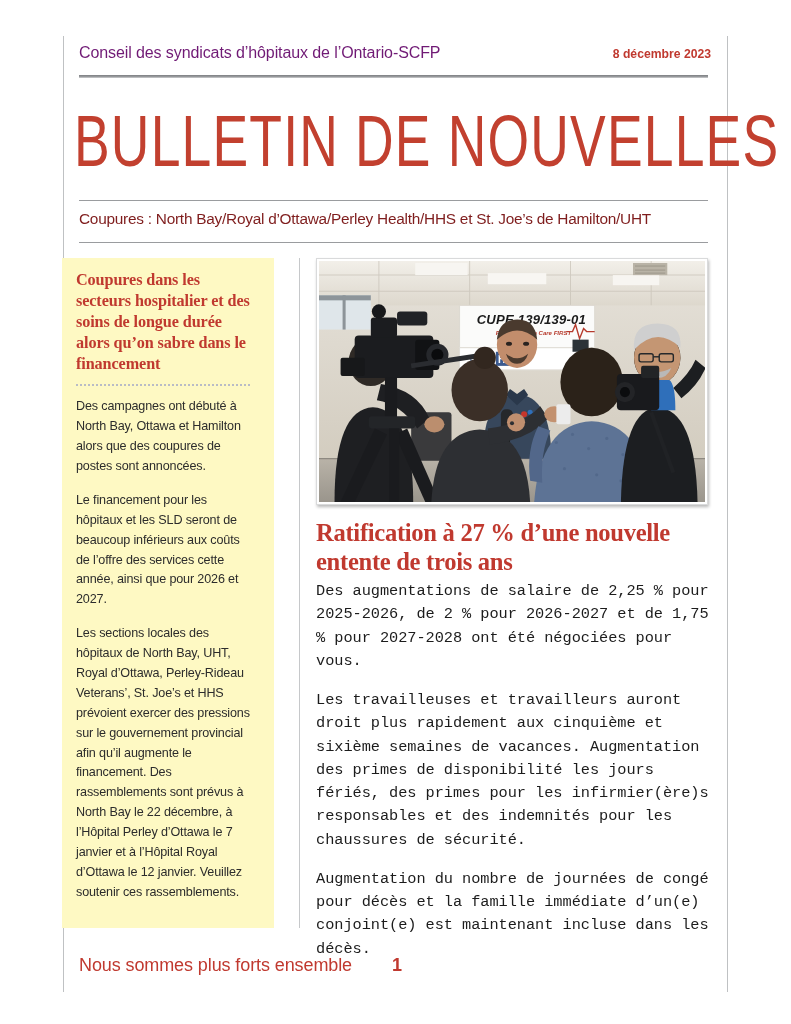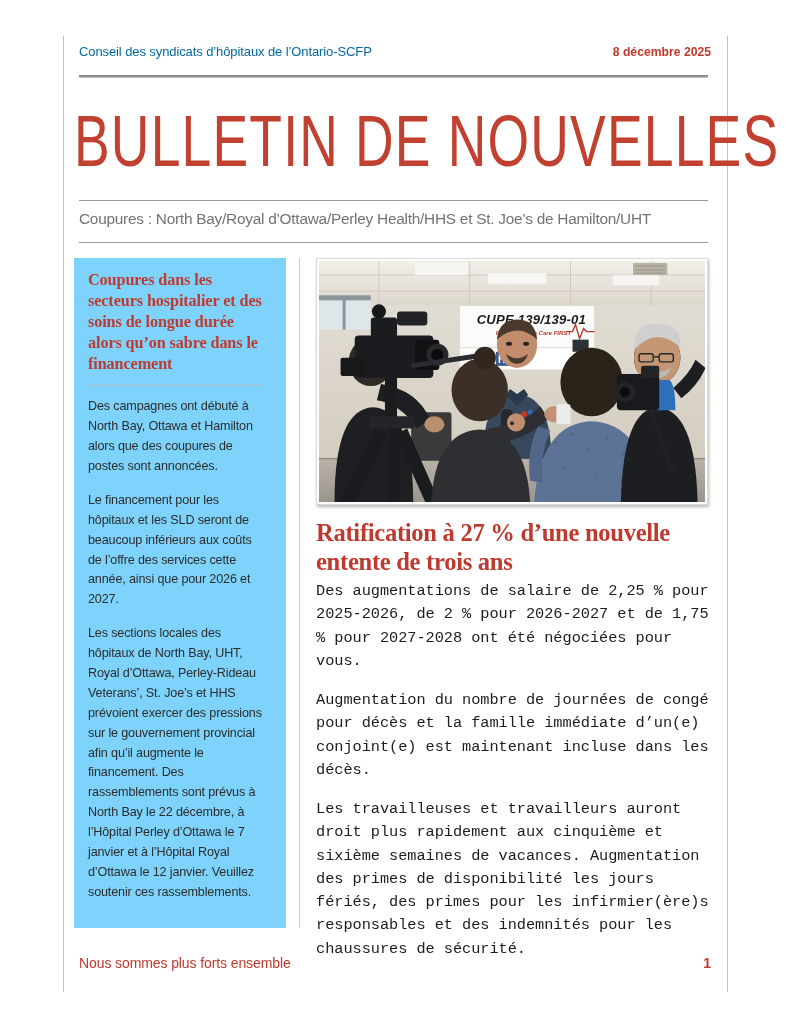--- a/index.html
+++ b/index.html
@@ -39,22 +39,22 @@
   
   .masthead-head {
     position: absolute;
     left: 79px; top: 44px;
     width: 632px;
     display: flex;
     align-items: baseline;
     justify-content: space-between;
   }
   .masthead-head .org {
-    font-size: 13px;
-    color: #0369a1;
+    font-size: 16px;
+    color: #701a75;
     letter-spacing: -0.1px;
     white-space: nowrap;
   }
   .masthead-head .date {
     font-size: 12.2px;
     color: #c0392f;
     font-weight: bold;
     white-space: nowrap;
   }
 
@@ -94,33 +94,33 @@
   .rule-thin.above-sub { top: 200px; }
   .rule-thin.below-sub { top: 242px; }
 
   
   .subtitle {
     position: absolute;
     left: 79px;
     top: 210px;
     width: 640px;
     font-size: 15.4px;
-    color: #737373;
+    color: #7f1d1d;
     letter-spacing: -0.25px;
     white-space: nowrap;
   }
 
   
   .sidebar {
     position: absolute;
-    left: 74px;
+    left: 62px;
     top: 258px;
     width: 212px;
     height: 670px;
-    background: #7dd3fc;
+    background: #fef9c3;
     box-sizing: border-box;
     padding: 12px 23px 10px 14px;
   }
   .sidebar-headline {
     font-family: "Liberation Serif", serif;
     font-weight: bold;
     font-size: 16.2px;
     line-height: 1.30;
     color: #c0392f;
     margin: 0 0 9px 0;
@@ -211,39 +211,38 @@
   .main p.body:last-child { margin-bottom: 0; }
 
   
   .footer {
     position: absolute;
     left: 79px;
     top: 955px;
     width: 632px;
     display: flex;
     align-items: baseline;
-    justify-content: space-between;
-    font-size: 14px;
+    font-size: 18px;
     color: #c0392f;
     gap: 40px;
   }
   .footer .tag { letter-spacing: -0.1px; }
   .footer .pageno { font-weight: bold; }
 </style>
 </head>
 <body>
 
 <div class="page">
 
   <div class="page-rule left"></div>
   <div class="page-rule right"></div>
 
   <div class="masthead-head">
     <span class="org">Conseil des syndicats d’hôpitaux de l’Ontario-SCFP</span>
-    <span class="date">8 décembre 2025</span>
+    <span class="date">8 décembre 2023</span>
   </div>
   <div class="rule-thick top"></div>
 
   <div class="masthead-title">BULLETIN DE NOUVELLES</div>
 
   <div class="rule-thin above-sub"></div>
   <div class="subtitle">Coupures : North Bay/Royal d’Ottawa/Perley Health/HHS et St. Joe’s de Hamilton/UHT</div>
   <div class="rule-thin below-sub"></div>
 
   <aside class="sidebar">
@@ -413,22 +412,22 @@
 
           <rect x="0" y="0" width="384" height="239" fill="none"></rect>
         </svg>
       </div>
     </figure>
 
 
     <h1 class="article-headline">Ratification à 27 % d’une nouvelle entente de trois ans</h1>
 
     <p class="body">Des augmentations de salaire de 2,25 % pour 2025-2026, de 2 % pour 2026-2027 et de 1,75 % pour 2027-2028 ont été négociées pour vous.</p>
+    <p class="body">Les travailleuses et travailleurs auront droit plus rapidement aux cinquième et sixième semaines de vacances. Augmentation des primes de disponibilité les jours fériés, des primes pour les infirmier(ère)s responsables et des indemnités pour les chaussures de sécurité.</p>
     <p class="body">Augmentation du nombre de journées de congé pour décès et la famille immédiate d’un(e) conjoint(e) est maintenant incluse dans les décès.</p>
-    <p class="body">Les travailleuses et travailleurs auront droit plus rapidement aux cinquième et sixième semaines de vacances. Augmentation des primes de disponibilité les jours fériés, des primes pour les infirmier(ère)s responsables et des indemnités pour les chaussures de sécurité.</p>
   </main>
 
   <div class="footer">
     <span class="tag">Nous sommes plus forts ensemble</span>
     <span class="pageno">1</span>
   </div>
 
 </div>
 
 </body></html>

